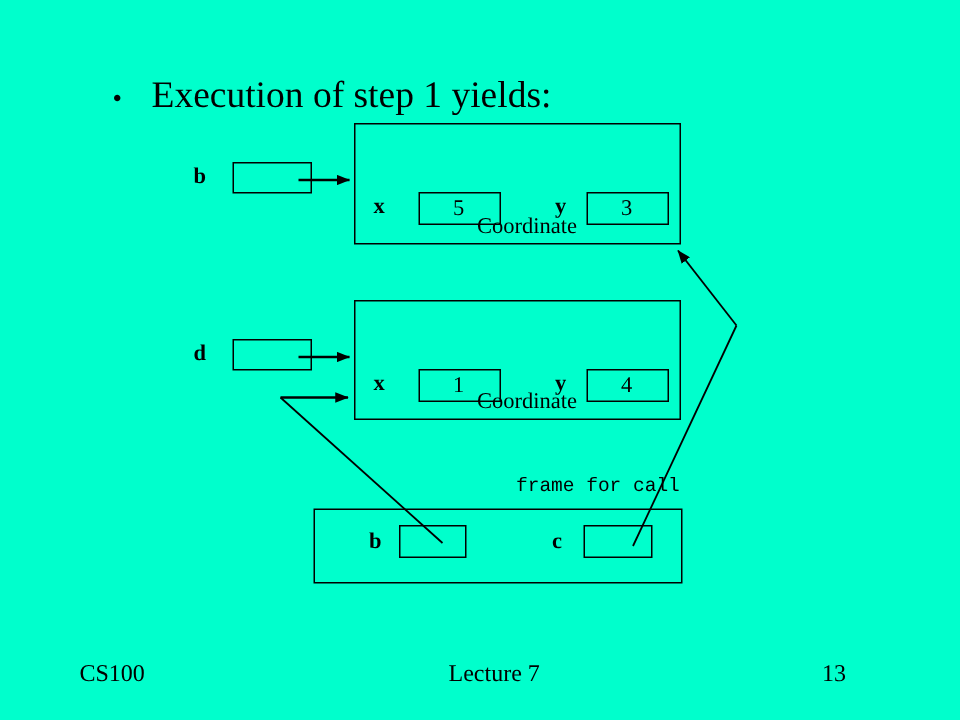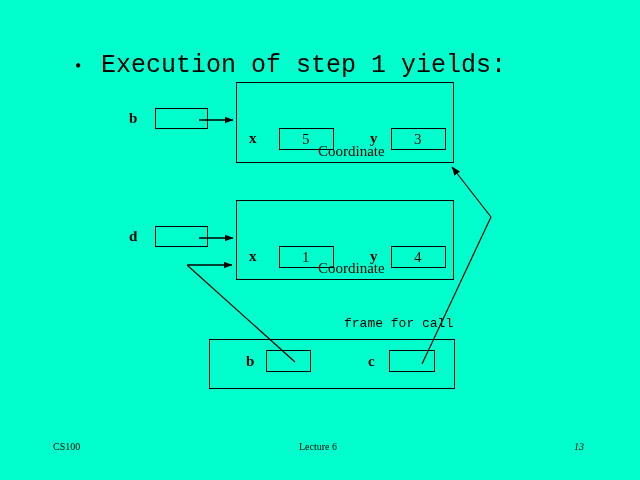--- a/index.html
+++ b/index.html
@@ -43,21 +43,20 @@
   }
   #title-bullet {
     display: inline-block;
     width: 26px;
     font-size: 18px;
     vertical-align: middle;
   }
   #title-text {
     display: inline-block;
     vertical-align: baseline;
-    font-family: Liberation Mono, monospace;
   }
   
   .box {
     position: absolute;
     border: 1.5px solid #000000;
     box-sizing: border-box;
     background: transparent;
   }
   .obj-box { }
   .slot-box { }
@@ -80,21 +79,21 @@
   }
   .lbl-val {
     font-size: 15px;
     font-family: "Liberation Serif", serif;
   }
   .lbl-note {
     font-size: 13px;
     font-family: "Liberation Mono", monospace;
   }
   .footer-text {
-    font-size: 10px;
+    font-size: 16px;
     font-family: "Liberation Serif", serif;
   }
 </style>
 </head>
 <body>
 
 <div id="slide">
 
   <div class="txt" id="title-line">
     <span id="title-bullet">•</span><span id="title-text">Execution of step 1 yields:</span>
@@ -154,16 +153,16 @@
     <line x1="199" y1="238" x2="233" y2="238" stroke="#000000" stroke-width="1.6" marker-end="url(#ah)"></line>
 
     <polyline points="295,362 187,265" fill="none" stroke="#000000" stroke-width="1.2"></polyline>
     <line x1="187" y1="265" x2="232" y2="265" stroke="#000000" stroke-width="1.6" marker-end="url(#ah)"></line>
 
     <polyline points="422,364 491,217" fill="none" stroke="#000000" stroke-width="1.2"></polyline>
     <line x1="491" y1="217" x2="452" y2="167" stroke="#000000" stroke-width="1.2" marker-end="url(#ah)"></line>
   </svg>
 
   <div class="txt footer-text" style="left:53px; top:442px;">CS100</div>
-  <div class="txt footer-text" style="left:299px; top:442px;">Lecture 6</div>
-  <div class="txt footer-text" style="left:574px; top:442px;font-style:italic;">13</div>
+  <div class="txt footer-text" style="left:299px; top:442px;">Lecture 7</div>
+  <div class="txt footer-text" style="left:548px; top:442px;">13</div>
 
 </div>
 
 </body></html>

